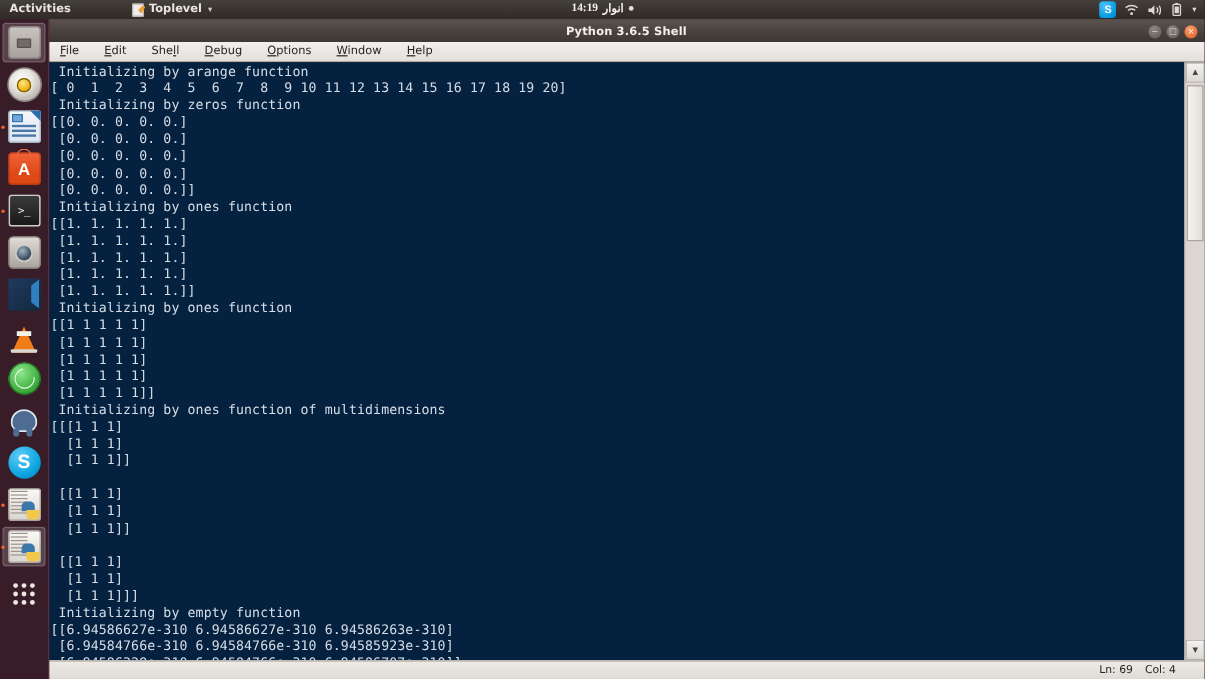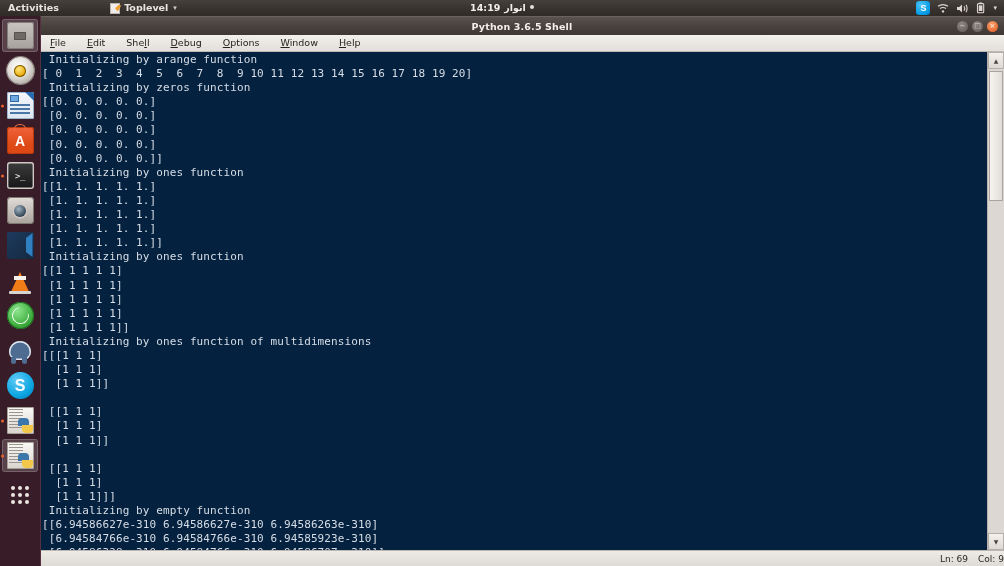--- a/index.html
+++ b/index.html
@@ -38,21 +38,21 @@
   }
   .panel-app-icon::before {
     content:''; position:absolute; right:-1px; top:2px;
     width:6px; height:7px; background:#f0a030;
     clip-path: polygon(0 55%, 62% 0, 100% 18%, 40% 100%);
   }
   .panel-caret { font-size: 7px; opacity: .85; margin-left: 1px;}
   .panel-center {
     position: absolute; left: 0; right: 0; top: 0; height: 14px;
     display: flex; align-items: center; justify-content: center;
-    gap: 4px; pointer-events: none;
+    gap: 4px; pointer-events: none; font-family: Liberation Serif, serif;
   }
   .panel-center > * { pointer-events: auto; }
   .panel-clock { font-size: 9.5px; color: #f2eeea; font-weight: bold; }
   .panel-dot { width: 4px; height: 4px; border-radius: 50%; background: #e6e0da; }
   .panel-right {
     margin-left: auto; display: flex; align-items: center; gap: 7px;
     padding-right: 7px;
   }
   .tray-skype {
     width: 14px; height: 14px; border-radius: 3px;
@@ -354,21 +354,21 @@
     height: 128px;
     background: linear-gradient(to right,#f6f3f0,#e2ddd8);
     border: 1px solid #aaa49e;
   }
 
   #statusbar {
     height: 15px; flex: none;
     background: linear-gradient(to bottom,#eeeae6,#dedad5);
     border-top: 1px solid #bdb7b1;
     display:flex; align-items:center; justify-content:flex-end;
-    padding-right: 0; gap: 10px;
+    padding-right: 24px; gap: 10px;
     font-size: 9px; color: #2a2622;
     font-family:"DejaVu Sans",sans-serif;
   }
 </style>
 </head>
 <body>
 
 <div id="screen">
 
   <div id="top-panel">
@@ -557,17 +557,17 @@
         <div class="sb-arrow">▲</div>
         <div class="sb-track">
           <div class="sb-thumb"></div>
         </div>
         <div class="sb-arrow">▼</div>
       </div>
     </div>
 
     <div id="statusbar">
       <span>Ln: 69</span>
-      <span>Col: 9</span>
+      <span>Col: 4</span>
     </div>
   </div>
 
 </div>
 
 </body></html>

